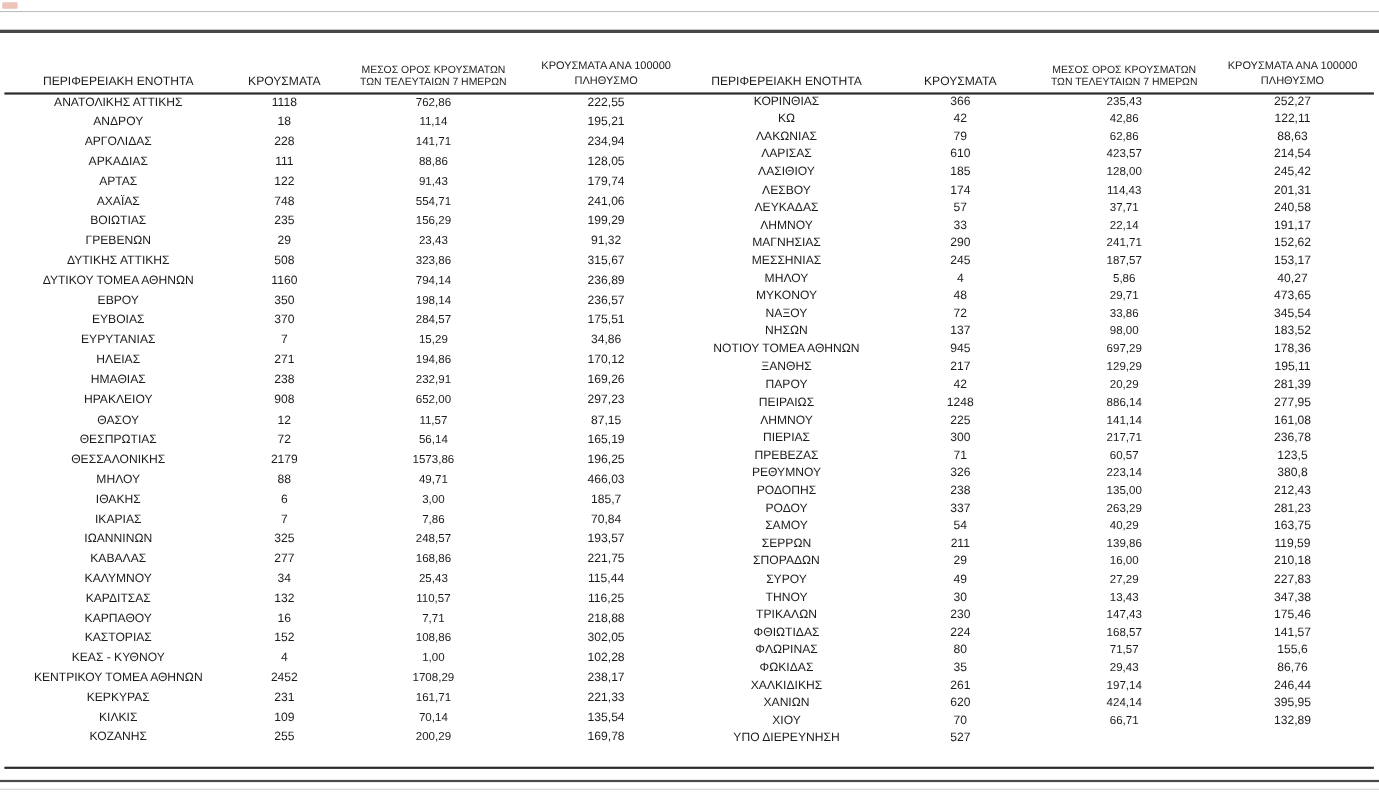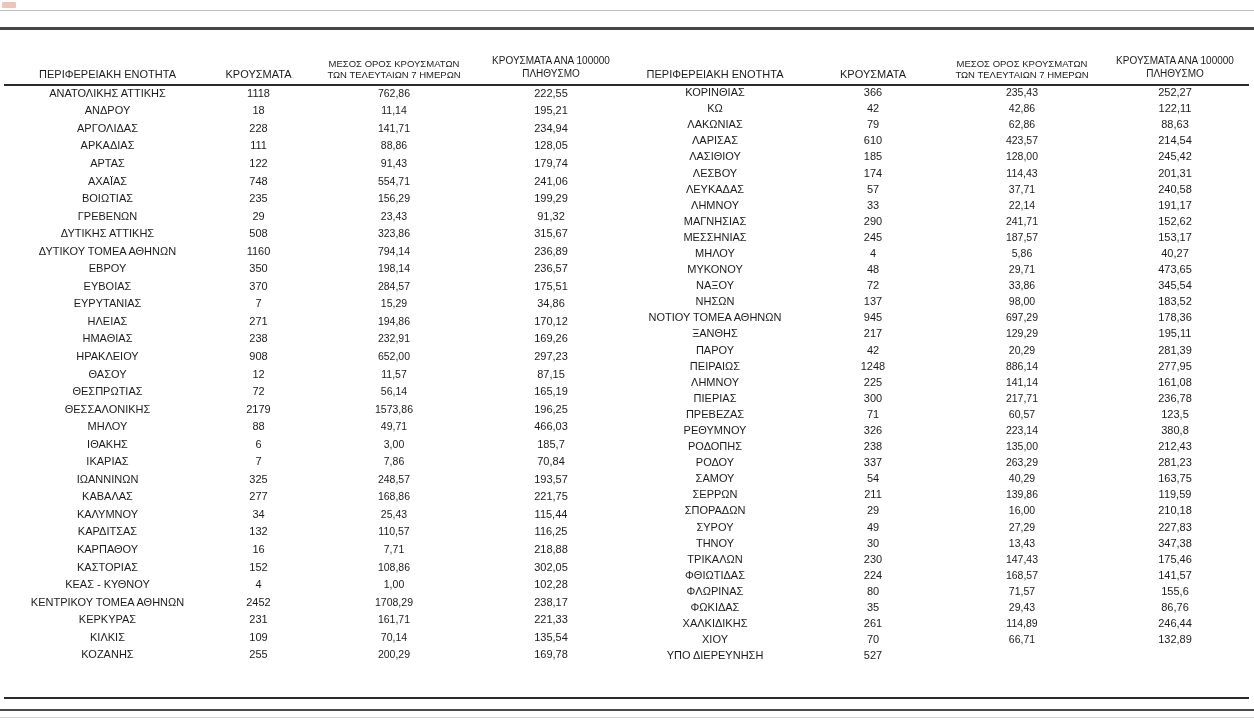--- a/index.html
+++ b/index.html
@@ -512,22 +512,28 @@
           </tr>
           <tr>
             <td class="col0">ΦΩΚΙΔΑΣ</td>
             <td class="col1">35</td>
             <td class="col2">29,43</td>
             <td class="col3">86,76</td>
           </tr>
           <tr>
             <td class="col0">ΧΑΛΚΙΔΙΚΗΣ</td>
             <td class="col1">261</td>
-            <td class="col2">114,89</td>
+            <td class="col2">197,14</td>
             <td class="col3">246,44</td>
+          </tr>
+          <tr>
+            <td class="col0">ΧΑΝΙΩΝ</td>
+            <td class="col1">620</td>
+            <td class="col2">424,14</td>
+            <td class="col3">395,95</td>
           </tr>
           <tr>
             <td class="col0">ΧΙΟΥ</td>
             <td class="col1">70</td>
             <td class="col2">66,71</td>
             <td class="col3">132,89</td>
           </tr>
           <tr>
             <td class="col0">ΥΠΟ ΔΙΕΡΕΥΝΗΣΗ</td>
             <td class="col1">527</td>

